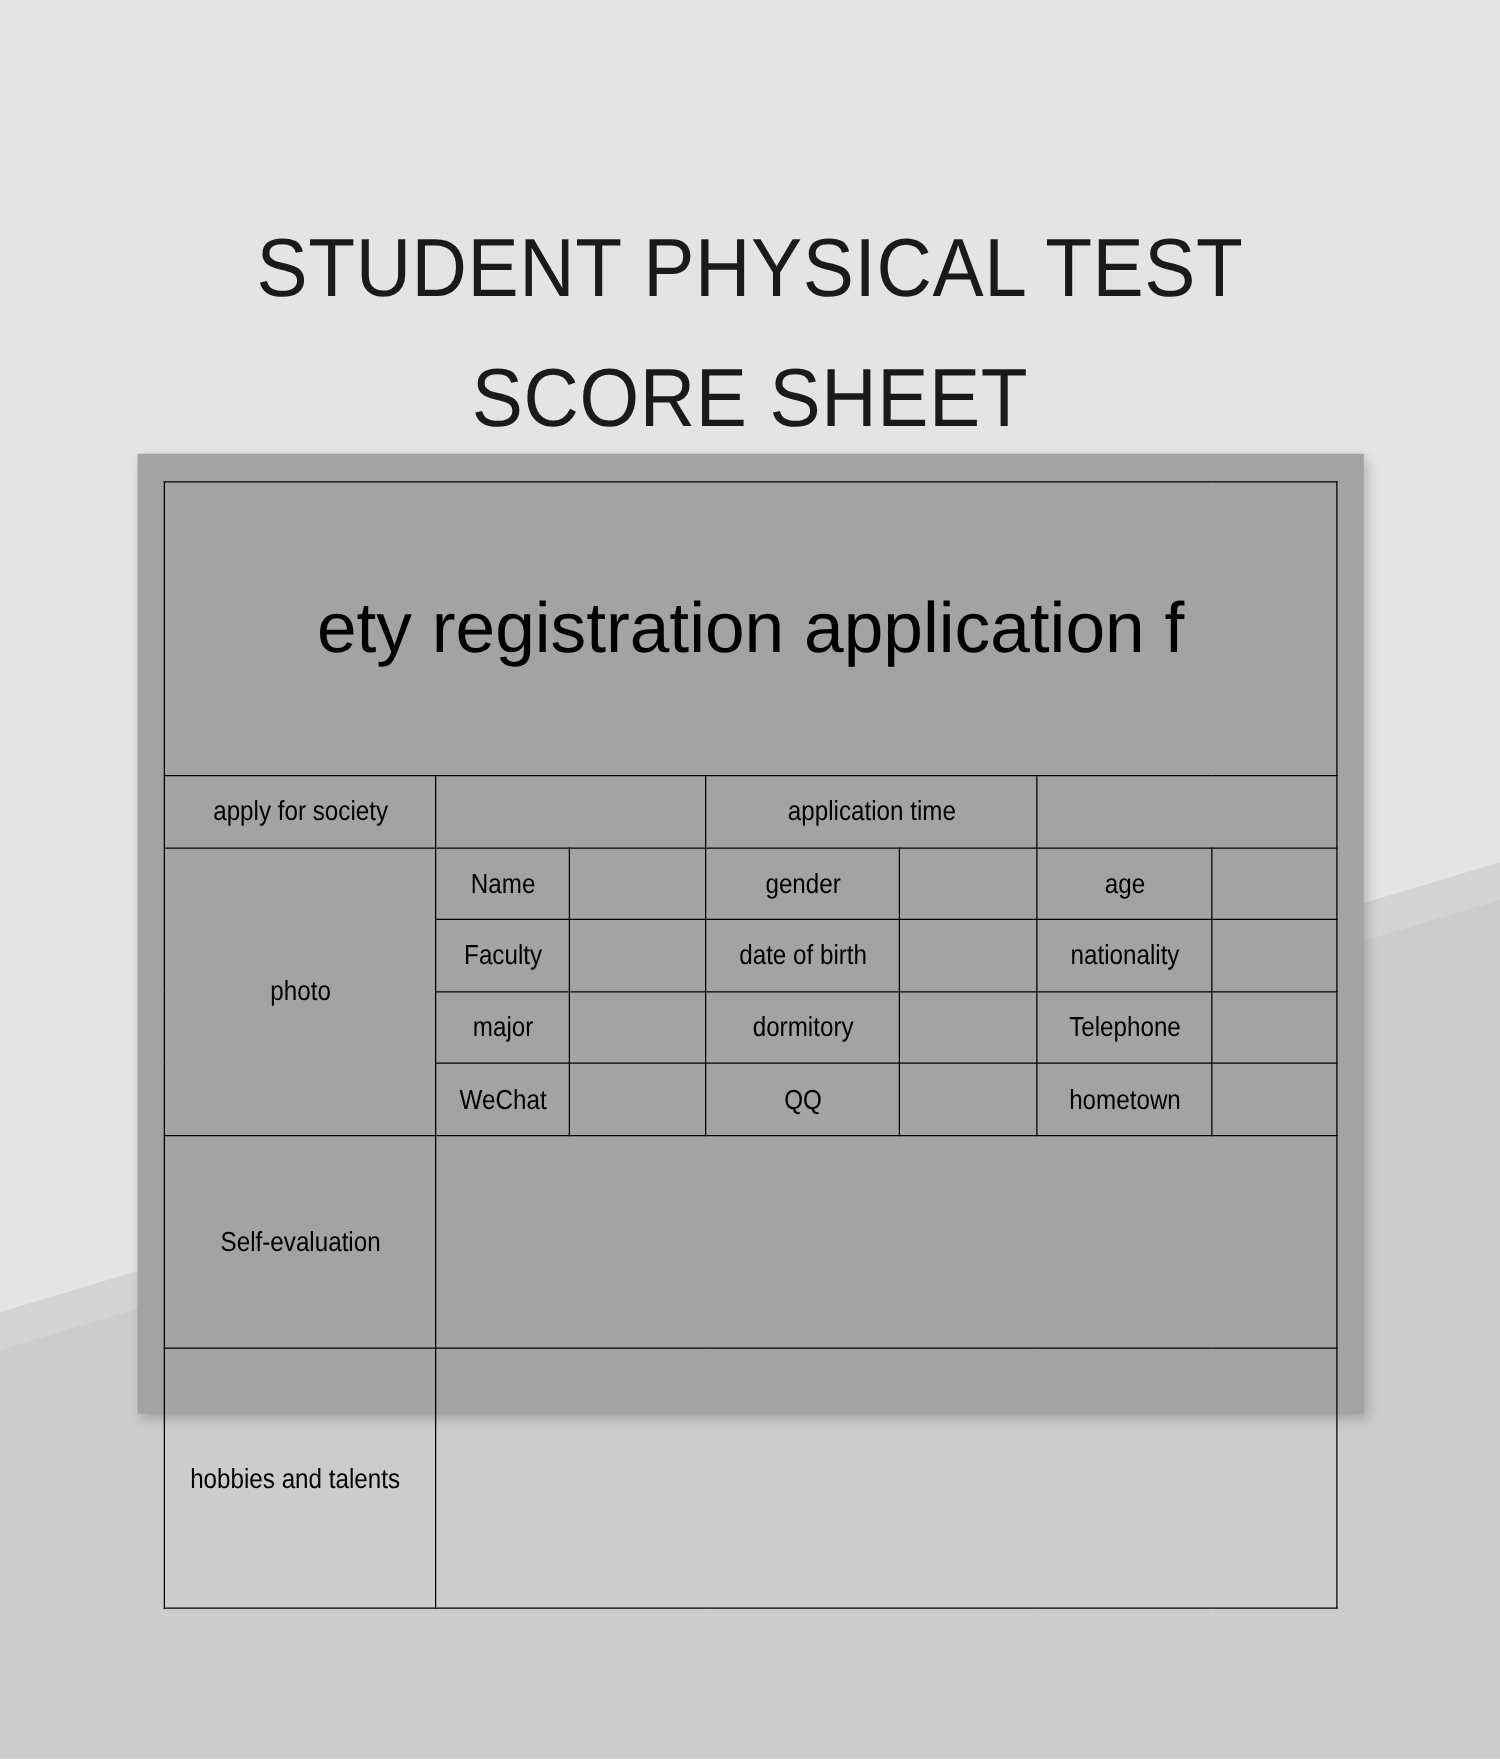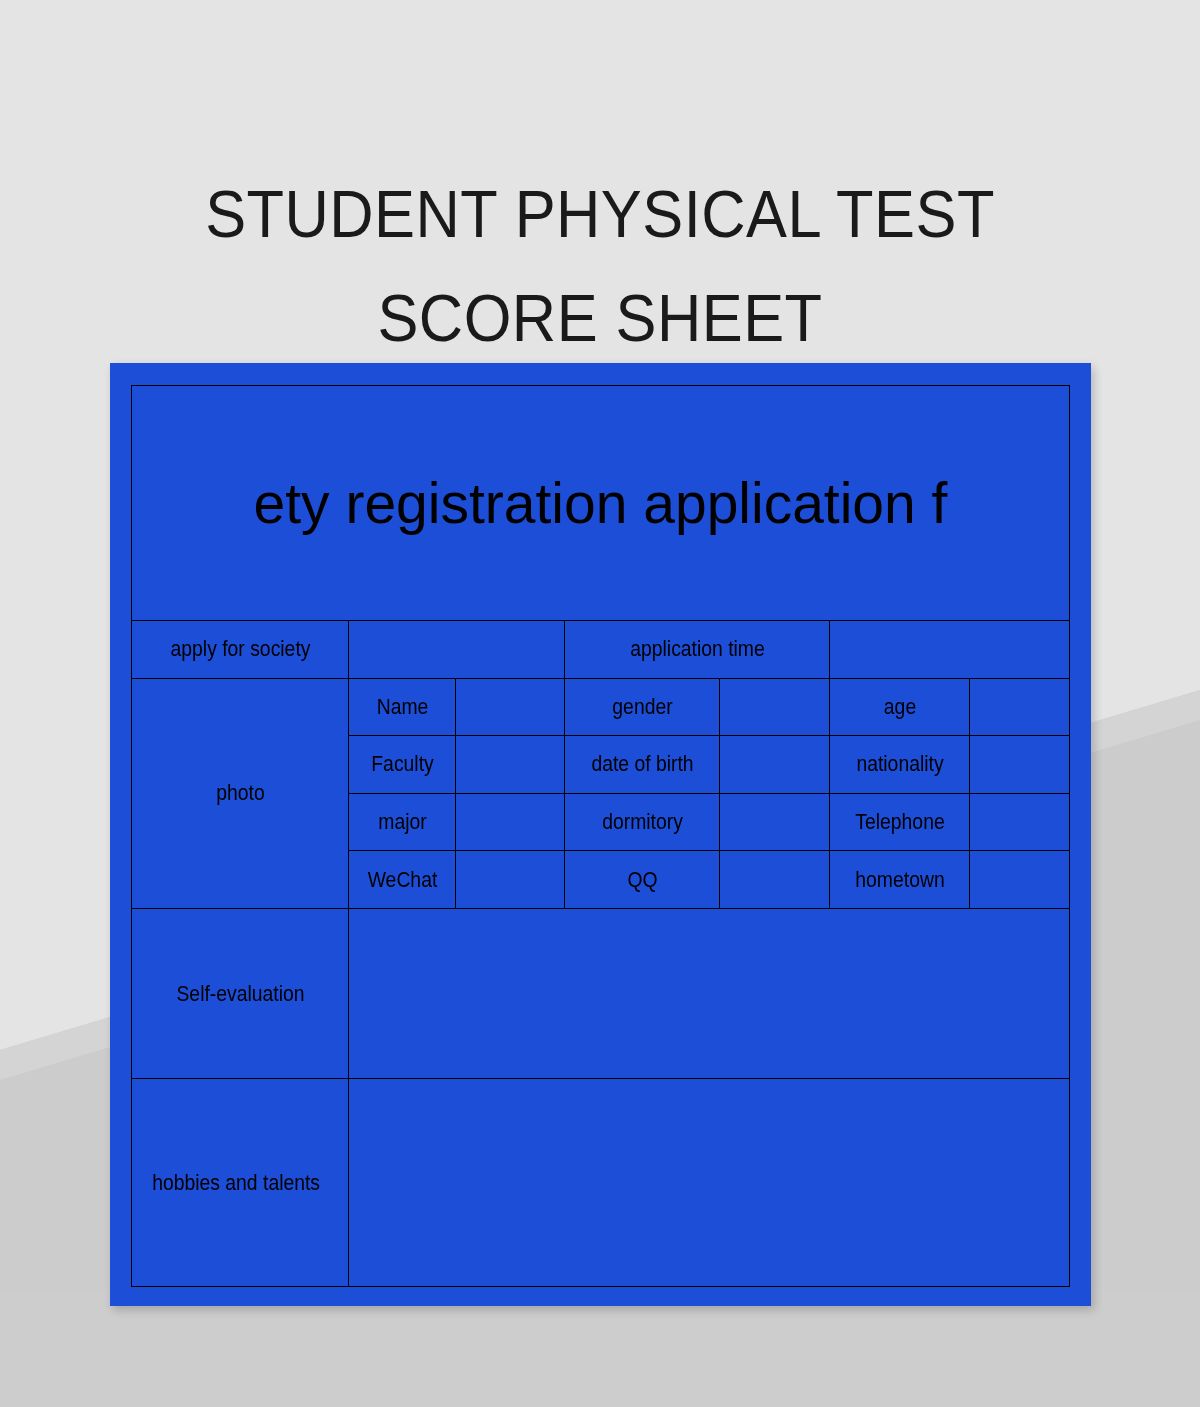--- a/index.html
+++ b/index.html
@@ -34,22 +34,22 @@
     font-family: "Liberation Sans", sans-serif;
     transform: scaleX(0.93);
     transform-origin: center top;
     white-space: pre-line;
   }
 
   
   #doc-sheet {
     position: absolute;
     left: 110px; top: 363px;
-    width: 981px; height: 943px;
-    background: #1d4ed8;
+    width: 981px; height: 768px;
+    background: #a3a3a3;
     box-shadow: 3px 4px 9px rgba(0,0,0,0.20);
     z-index: 2;
   }
 
   #doc-table-wrap {
     position: absolute;
     left: 21px; top: 22px;
     width: 938px; height: 902px;
   }
 

